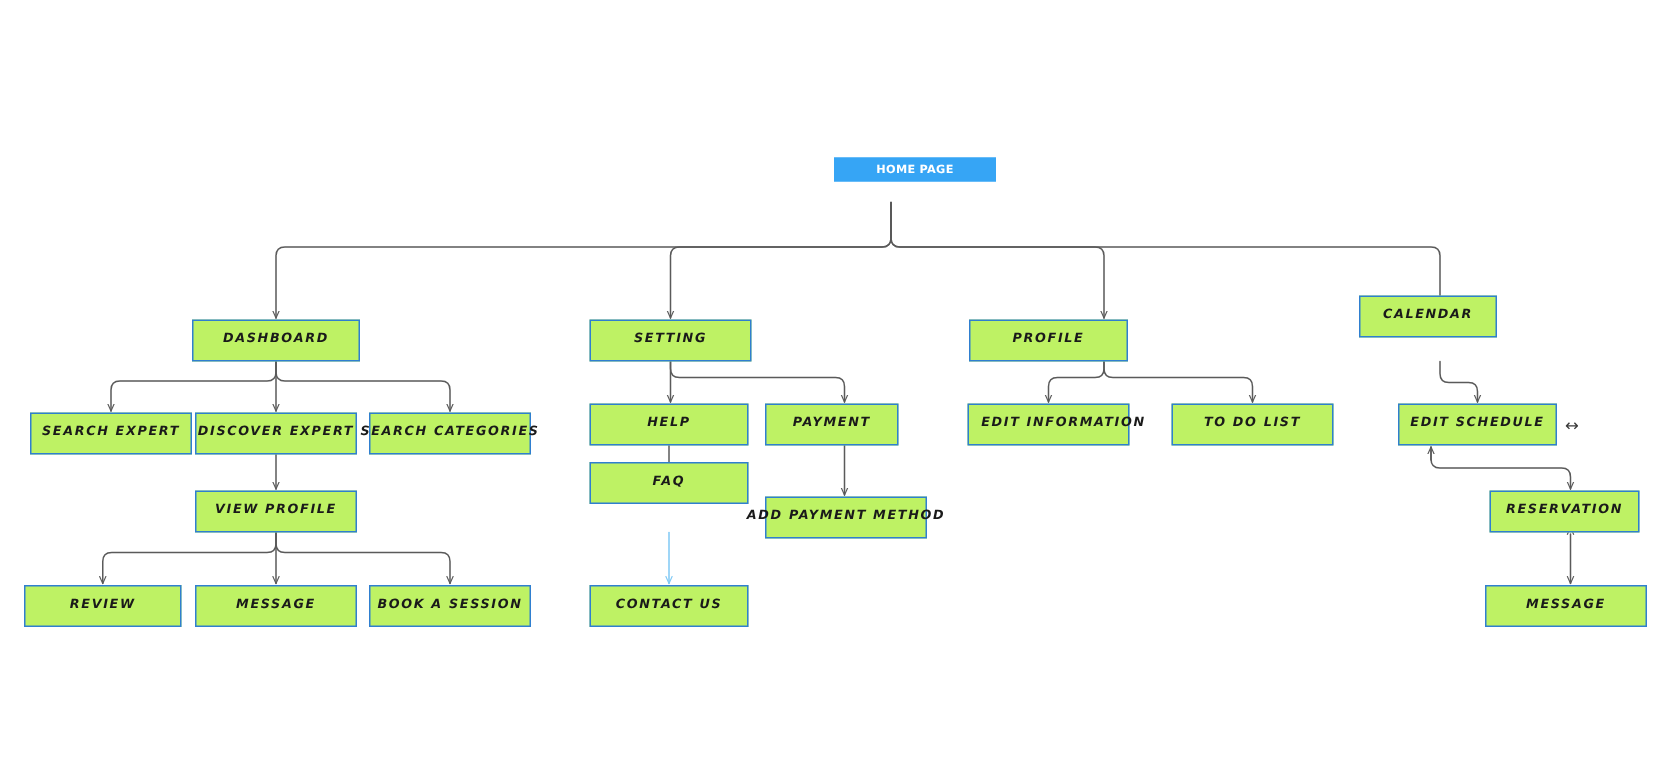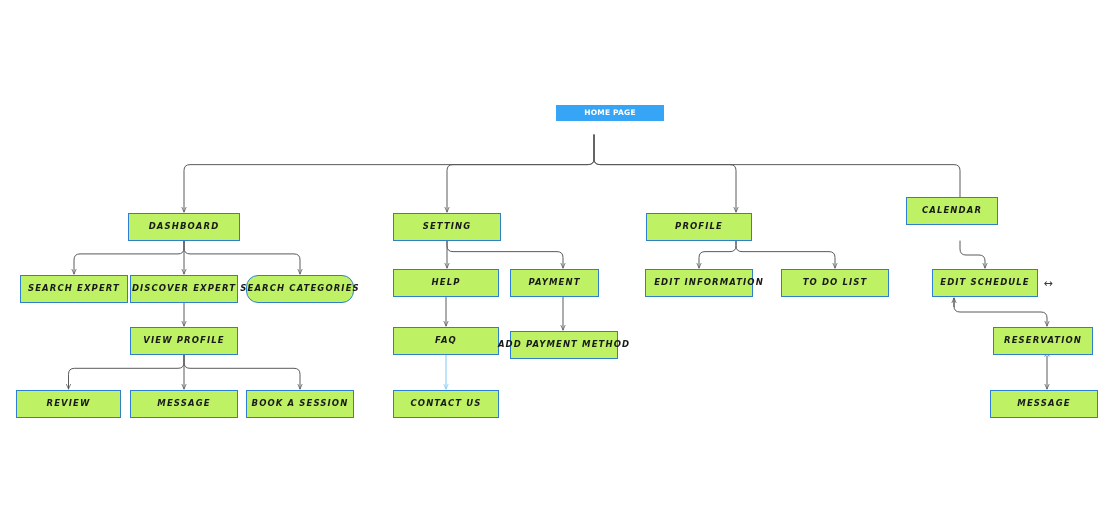--- a/index.html
+++ b/index.html
@@ -119,42 +119,42 @@
     </div>
     <div class="node" style="left: 906px; top: 197px; width: 92px; height: 28px;">
       <span>CALENDAR</span>
     </div>
     <div class="node" style="left: 20px; top: 275px; width: 108px; height: 28px;">
       <span>SEARCH EXPERT</span>
     </div>
     <div class="node" style="left: 130px; top: 275px; width: 108px; height: 28px;">
       <span>DISCOVER EXPERT</span>
     </div>
-    <div class="node" style="left: 246px; top: 275px; width: 108px; height: 28px; border-radius: 12px;">
+    <div class="node" style="left: 246px; top: 275px; width: 108px; height: 28px;">
       <span>SEARCH CATEGORIES</span>
     </div>
     <div class="node" style="left: 393px; top: 269px; width: 106px; height: 28px;">
       <span>HELP</span>
     </div>
     <div class="node" style="left: 510px; top: 269px; width: 89px; height: 28px;">
       <span>PAYMENT</span>
     </div>
     <div class="node" style="left: 645px; top: 269px; width: 108px; height: 28px; padding-left: 20px;">
       <span>EDIT INFORMATION</span>
     </div>
     <div class="node" style="left: 781px; top: 269px; width: 108px; height: 28px;">
       <span>TO DO LIST</span>
     </div>
     <div class="node" style="left: 932px; top: 269px; width: 106px; height: 28px;">
       <span>EDIT SCHEDULE</span>
     </div>
     <div class="node" style="left: 130px; top: 327px; width: 108px; height: 28px;">
       <span>VIEW PROFILE</span>
     </div>
-    <div class="node" style="left: 393px; top: 327px; width: 106px; height: 28px;">
+    <div class="node" style="left: 393px; top: 308px; width: 106px; height: 28px;">
       <span>FAQ</span>
     </div>
     <div class="node" style="left: 510px; top: 331px; width: 108px; height: 28px;">
       <span>ADD PAYMENT METHOD</span>
     </div>
     <div class="node" style="left: 993px; top: 327px; width: 100px; height: 28px;">
       <span>RESERVATION</span>
     </div>
     <div class="node" style="left: 16px; top: 390px; width: 105px; height: 28px;">
       <span>REVIEW</span>

